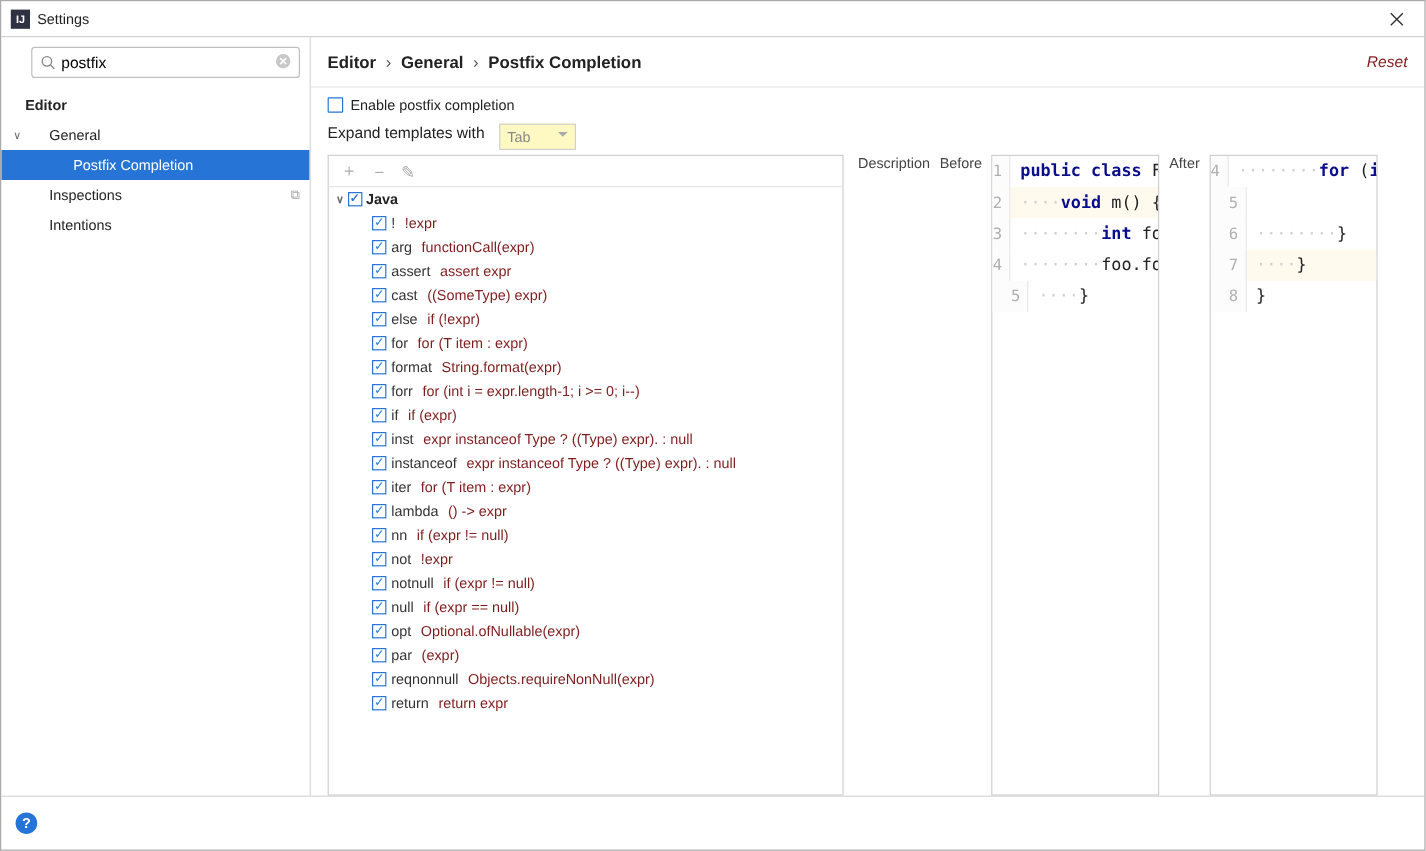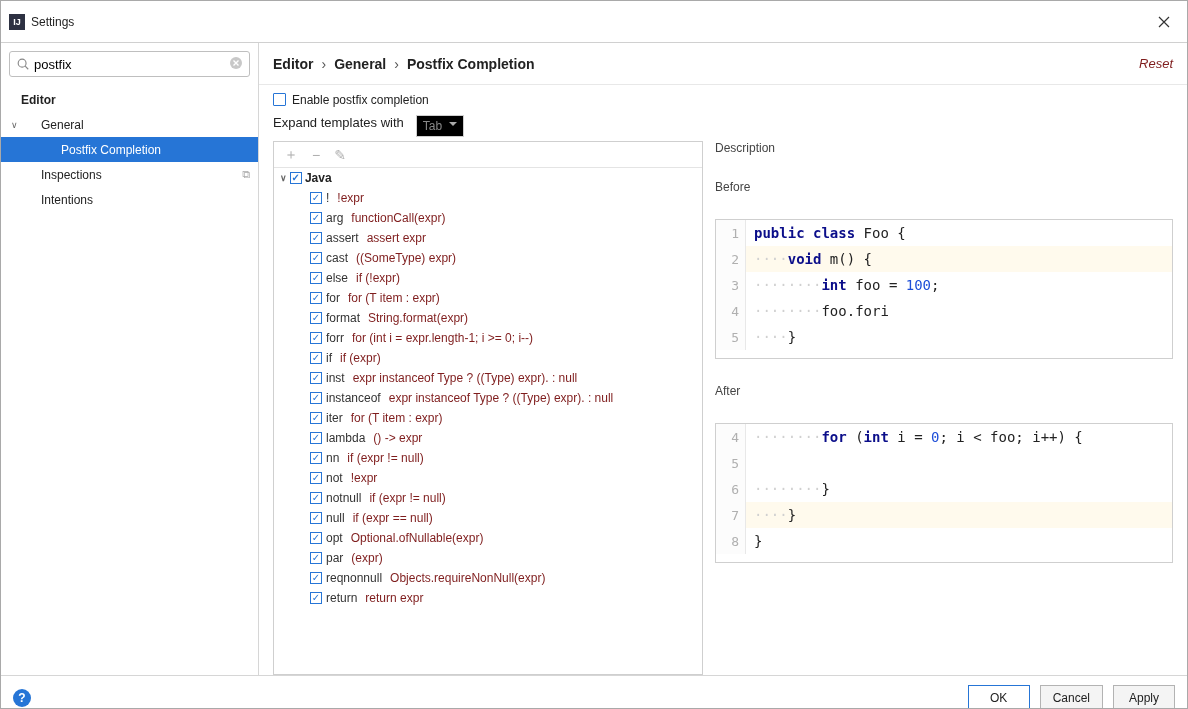--- a/index.html
+++ b/index.html
@@ -7,21 +7,21 @@
     font-family: "Segoe UI", Tahoma, sans-serif;
     font-size: 12px;
     color: #222;
     background: #fff;
     width: 1188px;
     height: 709px;
     overflow: hidden;
     border: 1px solid #a9a9a9;
   }
   .titlebar {
-    height: 42px;
+    height: 30px;
     border-bottom: 1px solid #d0d0d0;
     display: flex;
     align-items: center;
     padding: 0 8px;
   }
   .app-icon {
     width: 16px;
     height: 16px;
     background: #2d3142;
     margin-right: 6px;
@@ -46,21 +46,21 @@
   }
 
   
   .sidebar {
     width: 258px;
     border-right: 1px solid #d6d6d6;
     display:flex;
     flex-direction:column;
   }
   .search-row {
-    padding: 8px 8px 6px 8px;
+    padding: 8px 8px 6px 25px;
   }
   .search-box {
     height:26px;
     border:1px solid #bfbfbf;
     border-radius:3px;
     display:flex;
     align-items:center;
     padding:0 6px;
     background:#fff;
   }
@@ -137,23 +137,23 @@
   }
   .chk-row { display:flex; gap:6px; }
   .chk-box {
     width:13px; height:13px;
     border:1px solid #2675d6;
     display:inline-block;
     border-radius:1px;
   }
   .expand-label { font-size:13px; margin-right:6px;}
   .tabselect {
-    width:48px; height:22px;
+    width:64px; height:22px;
     border:1px solid #cfcfcf;
-    background:#000000;
+    background:#fef9c3;
     color:#888;
     font-size:12px;
     padding-left:6px;
     display:inline-flex;
     align-items:center;
     position:relative;
   }
   .tabselect::after{
     content:"";
     position:absolute;
@@ -223,23 +223,23 @@
     font-size:10px;
     color:#2675d6;
     line-height:10px;
   }
   .tmpl-key{ font-weight:500; color:#333;}
   .tmpl-desc{ color:#7f1d1d; margin-left:4px;}
 
   .right-col{
     flex:1;
     display:flex;
-    flex-direction:column;
+    flex-direction:row;
     min-width:0;
-    gap:25px;
+    gap:8px;
   }
   .rc-label{ font-size:12px; color:#444; }
   .desc-box{
     border:1px solid #cfcfcf;
     height:135px;
     padding:10px 12px;
     font-size:13px;
   }
   .code-box{
     border:1px solid #cfcfcf;
@@ -557,18 +557,13 @@
               <span class="code-content">}</span>
             </div>
           </div>
       </div>
     </div>
   </div>
 </div>
 
 <div class="footer">
   <div class="help-icon">?</div>
-  <div class="btns">
-    <div class="btn primary">OK</div>
-    <div class="btn">Cancel</div>
-    <div class="btn">Apply</div>
-  </div>
 </div>
 
 </body></html>

